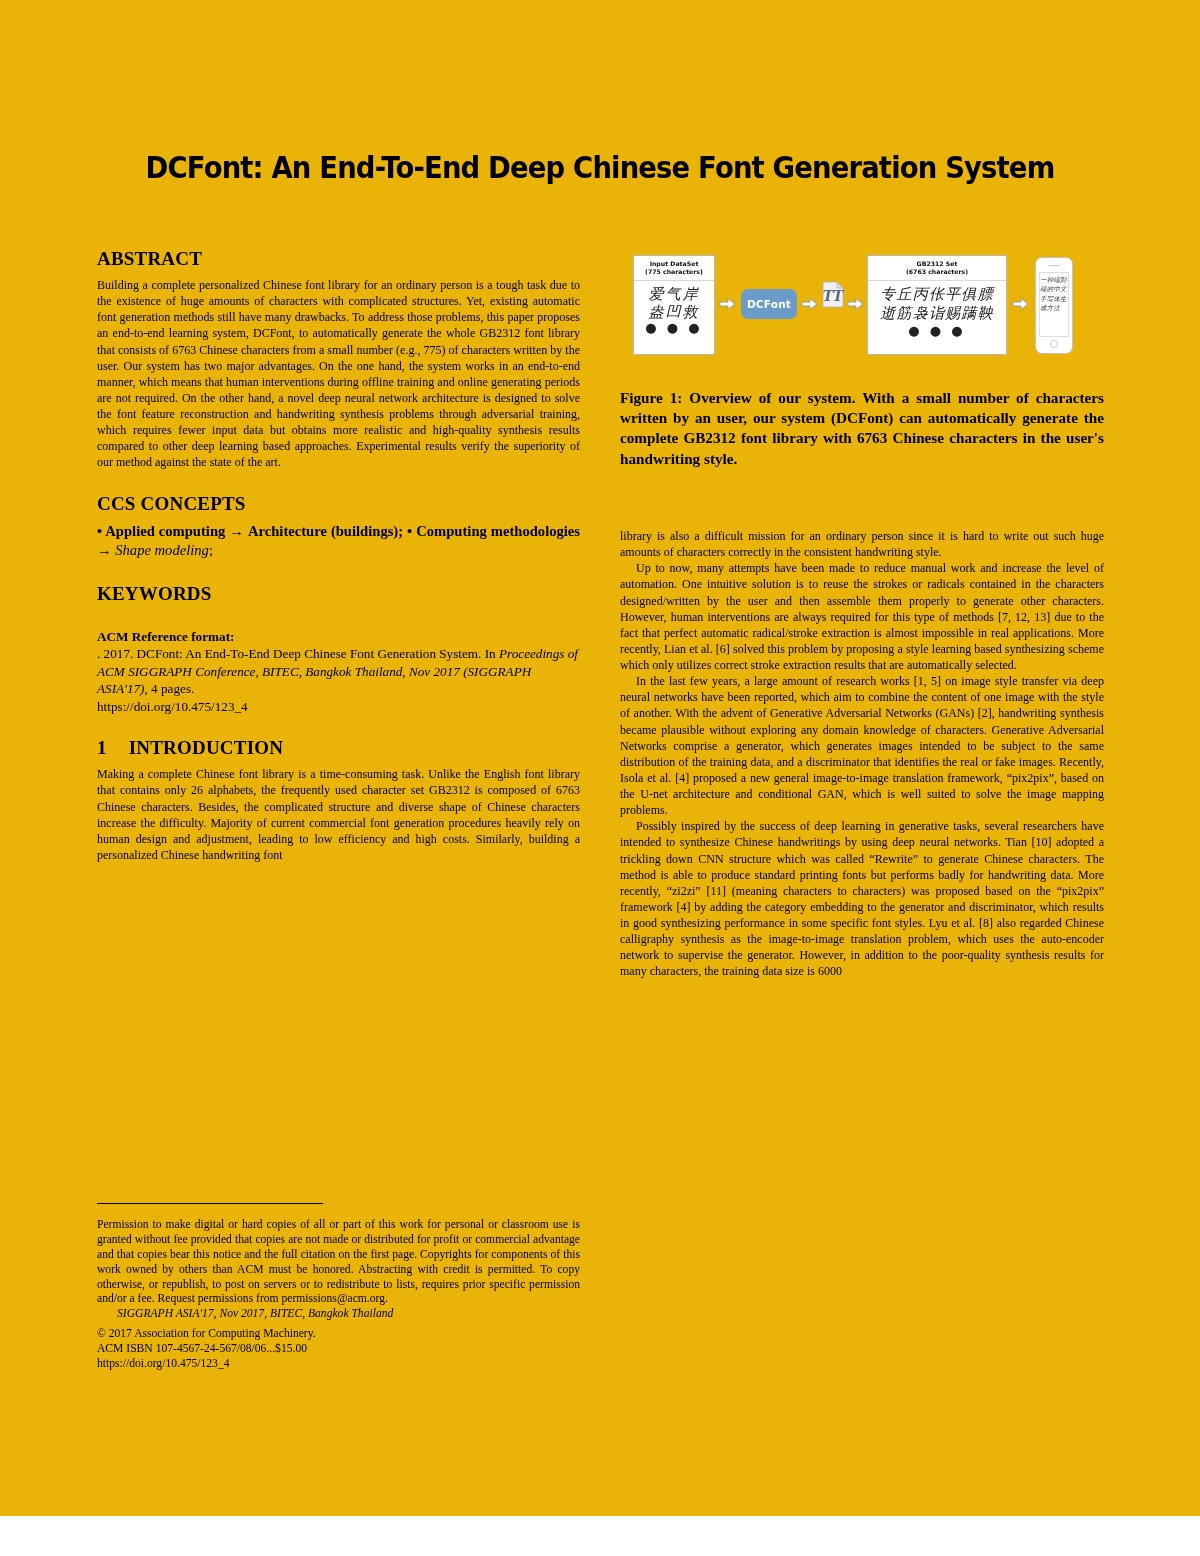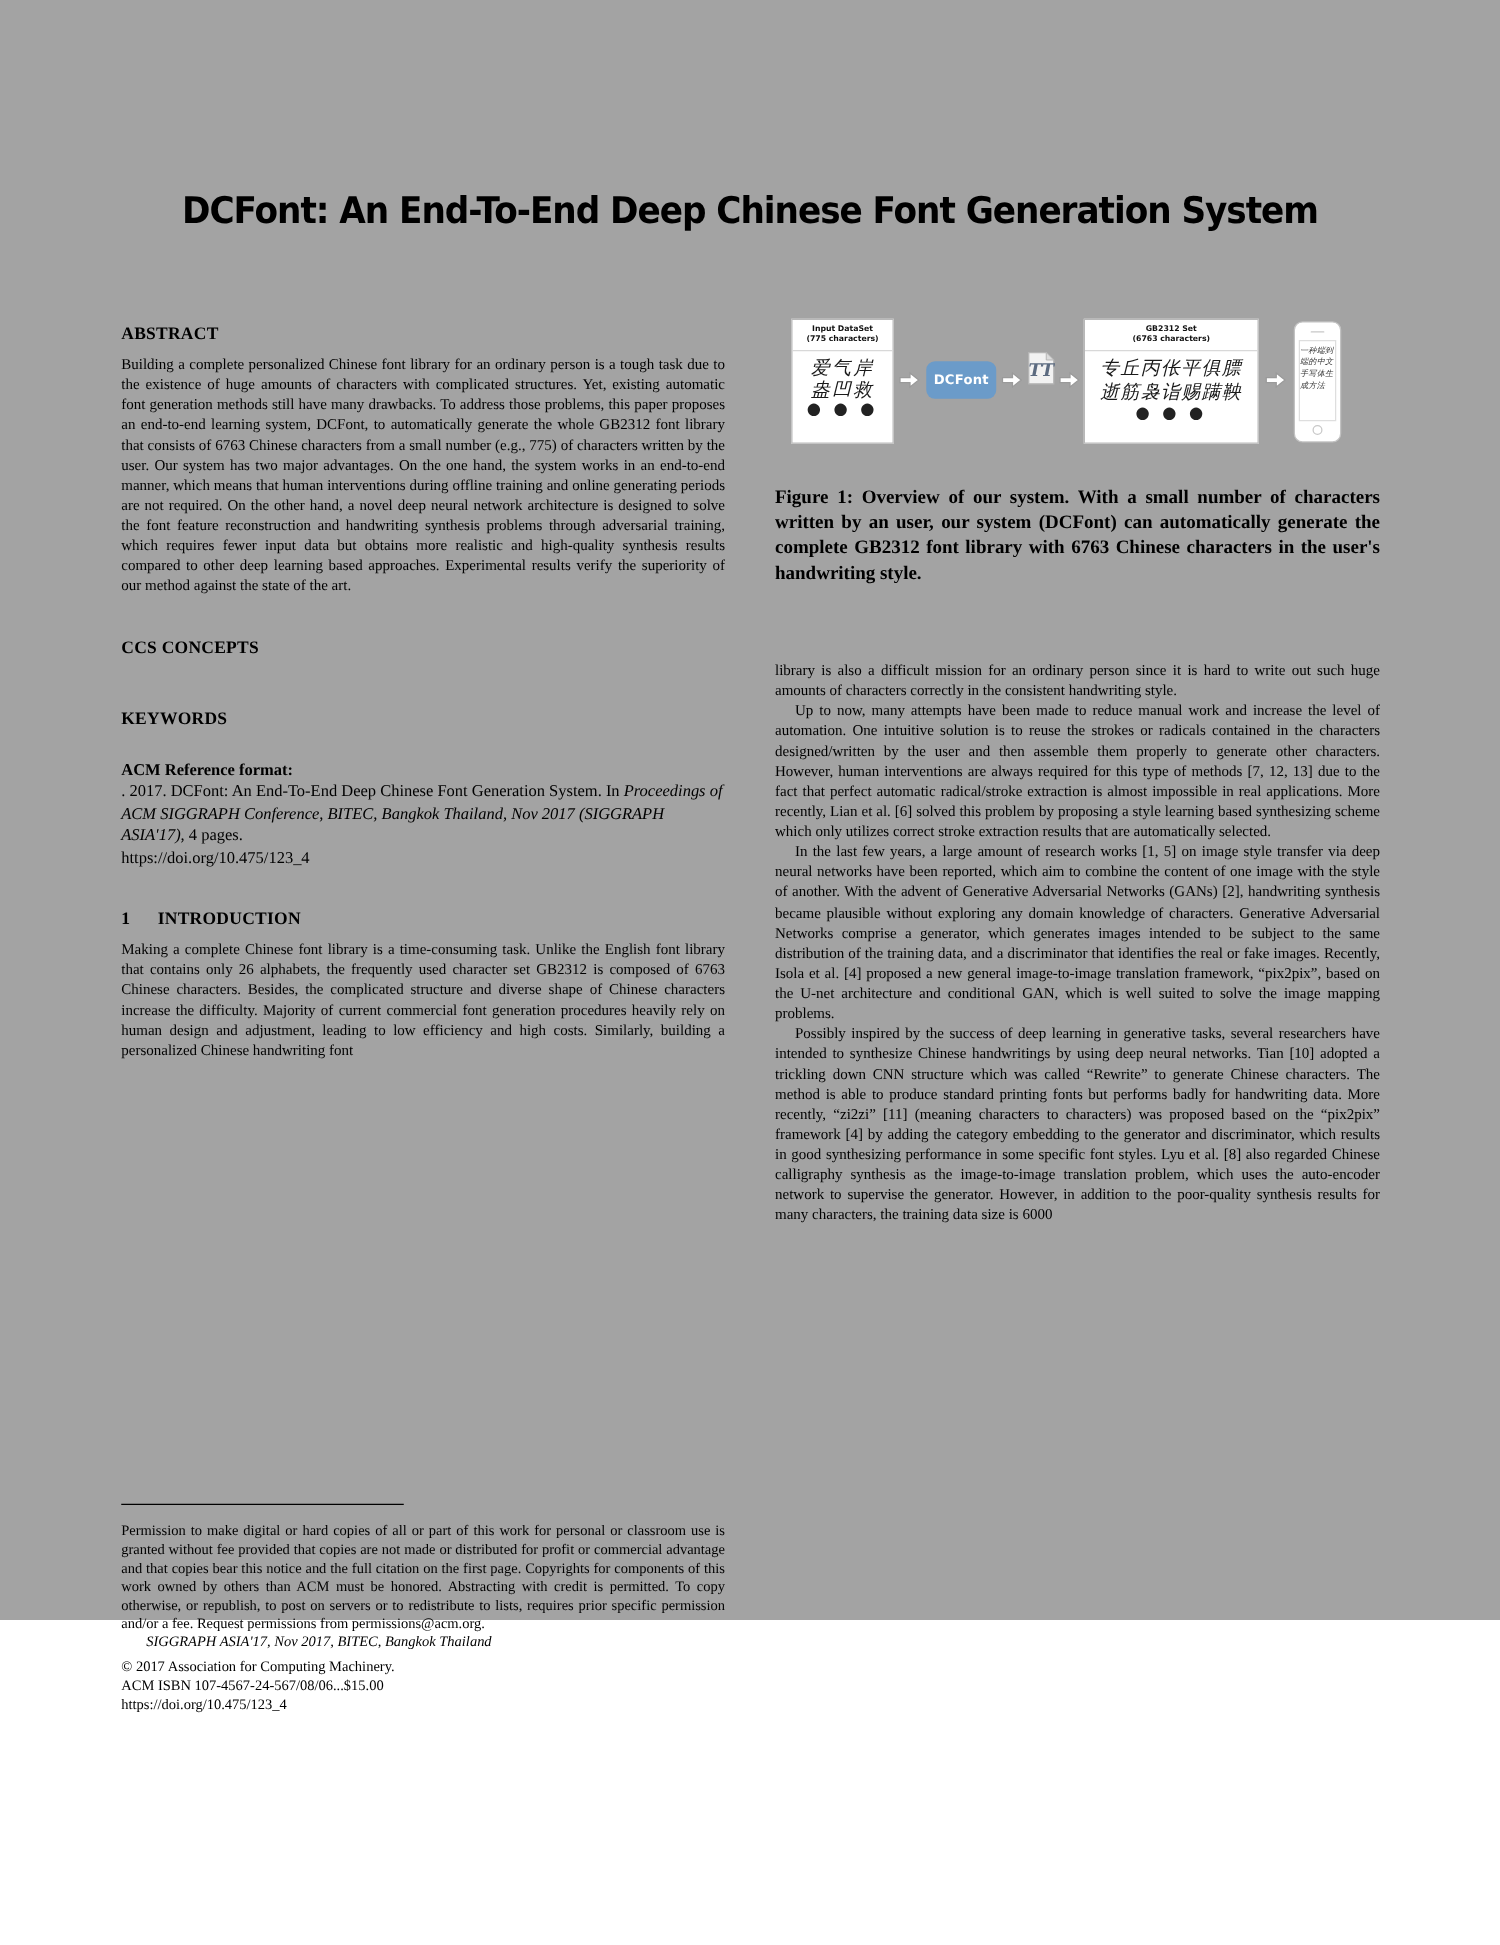--- a/index.html
+++ b/index.html
@@ -12,22 +12,22 @@
     height: 1556px;
     font-family: "Liberation Serif", "DejaVu Serif", serif;
     color: #000000;
     position: relative;
     overflow: hidden;
   }
   .page {
     position: absolute;
     left: 0; top: 0;
     width: 1200px;
-    height: 1296px;
-    background: #a3a3a3;
+    height: 1516px;
+    background: #eab308;
   }
 
   
   .title {
     position: absolute;
     left: 96px;
     top: 152px;
     width: 1008px;
     text-align: center;
     font-family: "DejaVu Sans", "Liberation Sans", sans-serif;
@@ -44,22 +44,22 @@
   .col-left {
     position: absolute;
     left: 97px;
     top: 248px;
     width: 483px;
   }
 
   h2.sec {
     font-family: "Liberation Serif", serif;
     font-weight: bold;
-    font-size: 14px;
-    margin: 12px 0 7px 0;
+    font-size: 19px;
+    margin: 0 0 7px 0;
     letter-spacing: 0.2px;
   }
   h2.sec.num {
     display: flex;
     gap: 22px;
   }
   .spacer-lg { height: 22px; }
   .spacer-md { height: 16px; }
 
   p.body {
@@ -270,20 +270,21 @@
   <div class="title">DCFont: An End-To-End Deep Chinese Font Generation System</div>
 
   <div class="col-left">
 
     <h2 class="sec">ABSTRACT</h2>
     <p class="body">Building a complete personalized Chinese font library for an ordinary person is a tough task due to the existence of huge amounts of characters with complicated structures. Yet, existing automatic font generation methods still have many drawbacks. To address those problems, this paper proposes an end-to-end learning system, DCFont, to automatically generate the whole GB2312 font library that consists of 6763 Chinese characters from a small number (e.g., 775) of characters written by the user. Our system has two major advantages. On the one hand, the system works in an end-to-end manner, which means that human interventions during offline training and online generating periods are not required. On the other hand, a novel deep neural network architecture is designed to solve the font feature reconstruction and handwriting synthesis problems through adversarial training, which requires fewer input data but obtains more realistic and high-quality synthesis results compared to other deep learning based approaches. Experimental results verify the superiority of our method against the state of the art.</p>
 
     <div class="spacer-lg"></div>
 
     <h2 class="sec">CCS CONCEPTS</h2>
+    <p class="ccs"><b>• Applied computing</b> <b>→</b> <b>Architecture (buildings);</b> <b>• Computing methodologies</b> <b>→</b> <i>Shape modeling</i><span>;</span></p>
 
     <div class="spacer-lg"></div>
 
     <h2 class="sec">KEYWORDS</h2>
 
     <div class="spacer-md"></div>
 
     <p class="refblock">
       <span class="rf-head">ACM Reference format:</span><br>
       <span>. 2017. DCFont: An End-To-End Deep Chinese Font Generation System. In</span>

